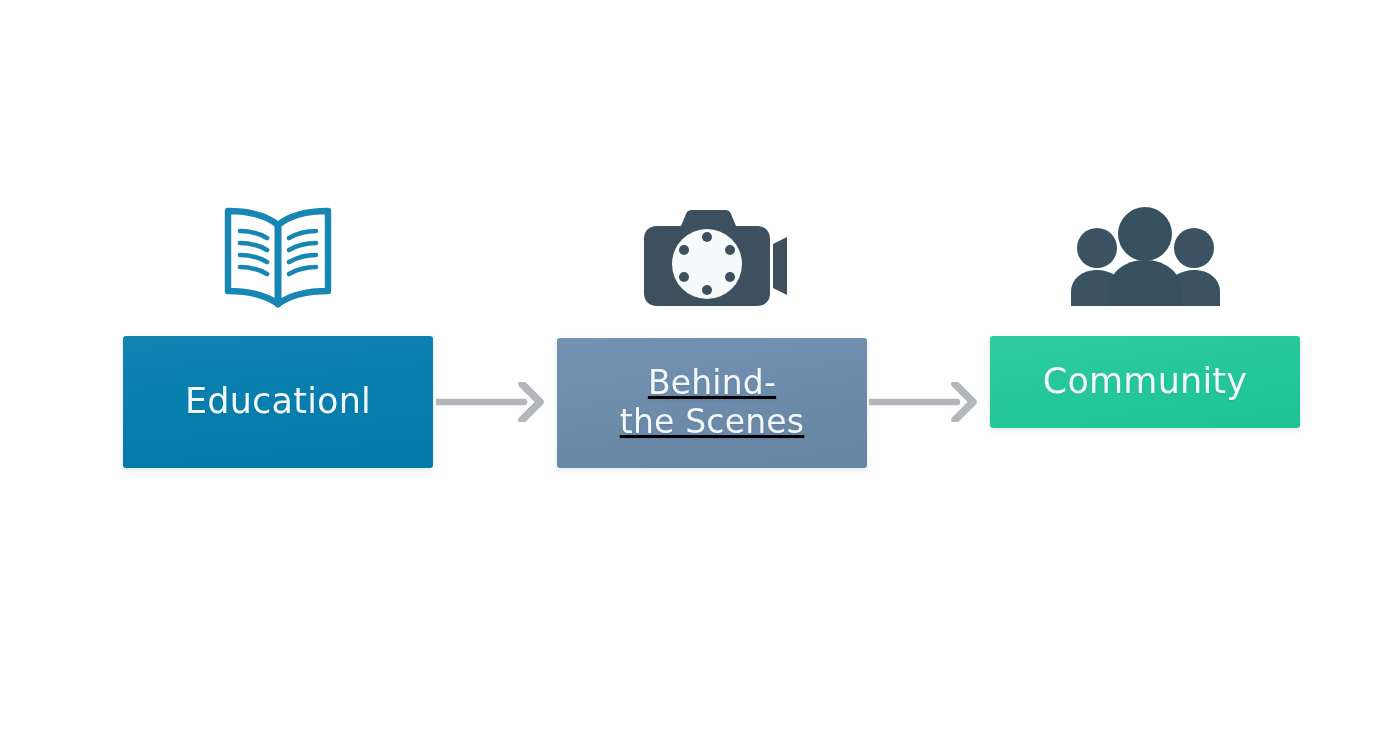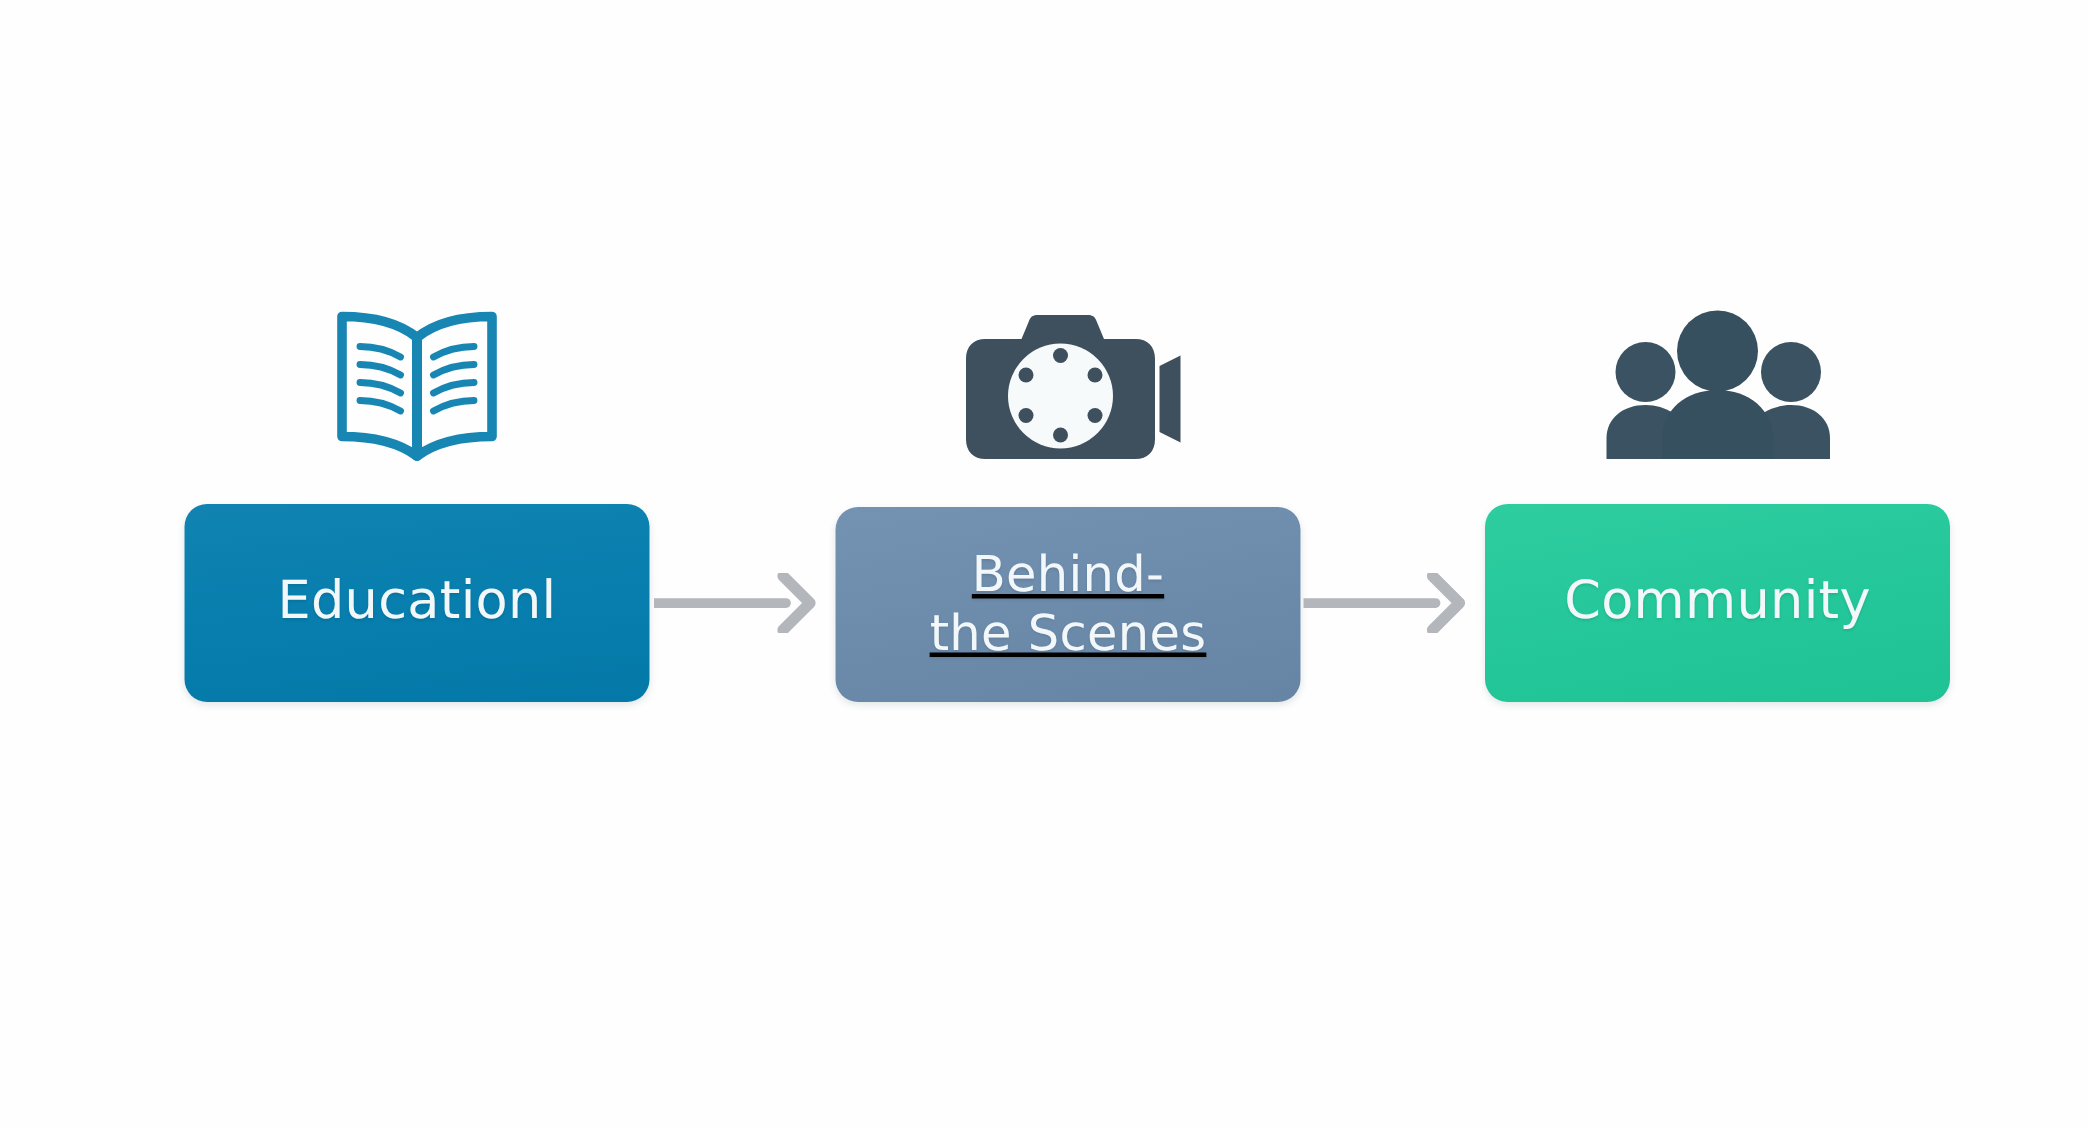--- a/index.html
+++ b/index.html
@@ -38,21 +38,21 @@
     display: flex;
     align-items: flex-end;
     justify-content: center;
     pointer-events: none;
   }
 
   .node-box {
     position: absolute;
     left: 0;
     width: 310px;
-    border-radius: 15px;
+    border-radius: 3px;
     display: flex;
     align-items: center;
     justify-content: center;
     text-align: center;
     box-sizing: border-box;
     padding: 4px 14px;
     box-shadow: 0 2px 5px rgba(40,60,80,0.13);
   }
 
   .node-label {
@@ -83,21 +83,21 @@
     background: linear-gradient(170deg, #7492b1 0%, #6c8bab 55%, #6685a5 100%);
     text-decoration: underline;
   }
   #node-behind .node-label { font-size: 33px; }
 
   
   #node-community { left: 990px; top: 200px; }
   #node-community .node-icon { top: 0; }
   #node-community .node-box {
     top: 136px;
-    height: 132px;
+    height: 92px;
     background: linear-gradient(170deg, #2ecda0 0%, #24c79a 55%, #1ec294 100%);
   }
 
   
   .connector {
     position: absolute;
     height: 40px;
     top: 382px;
     pointer-events: none;
   }

